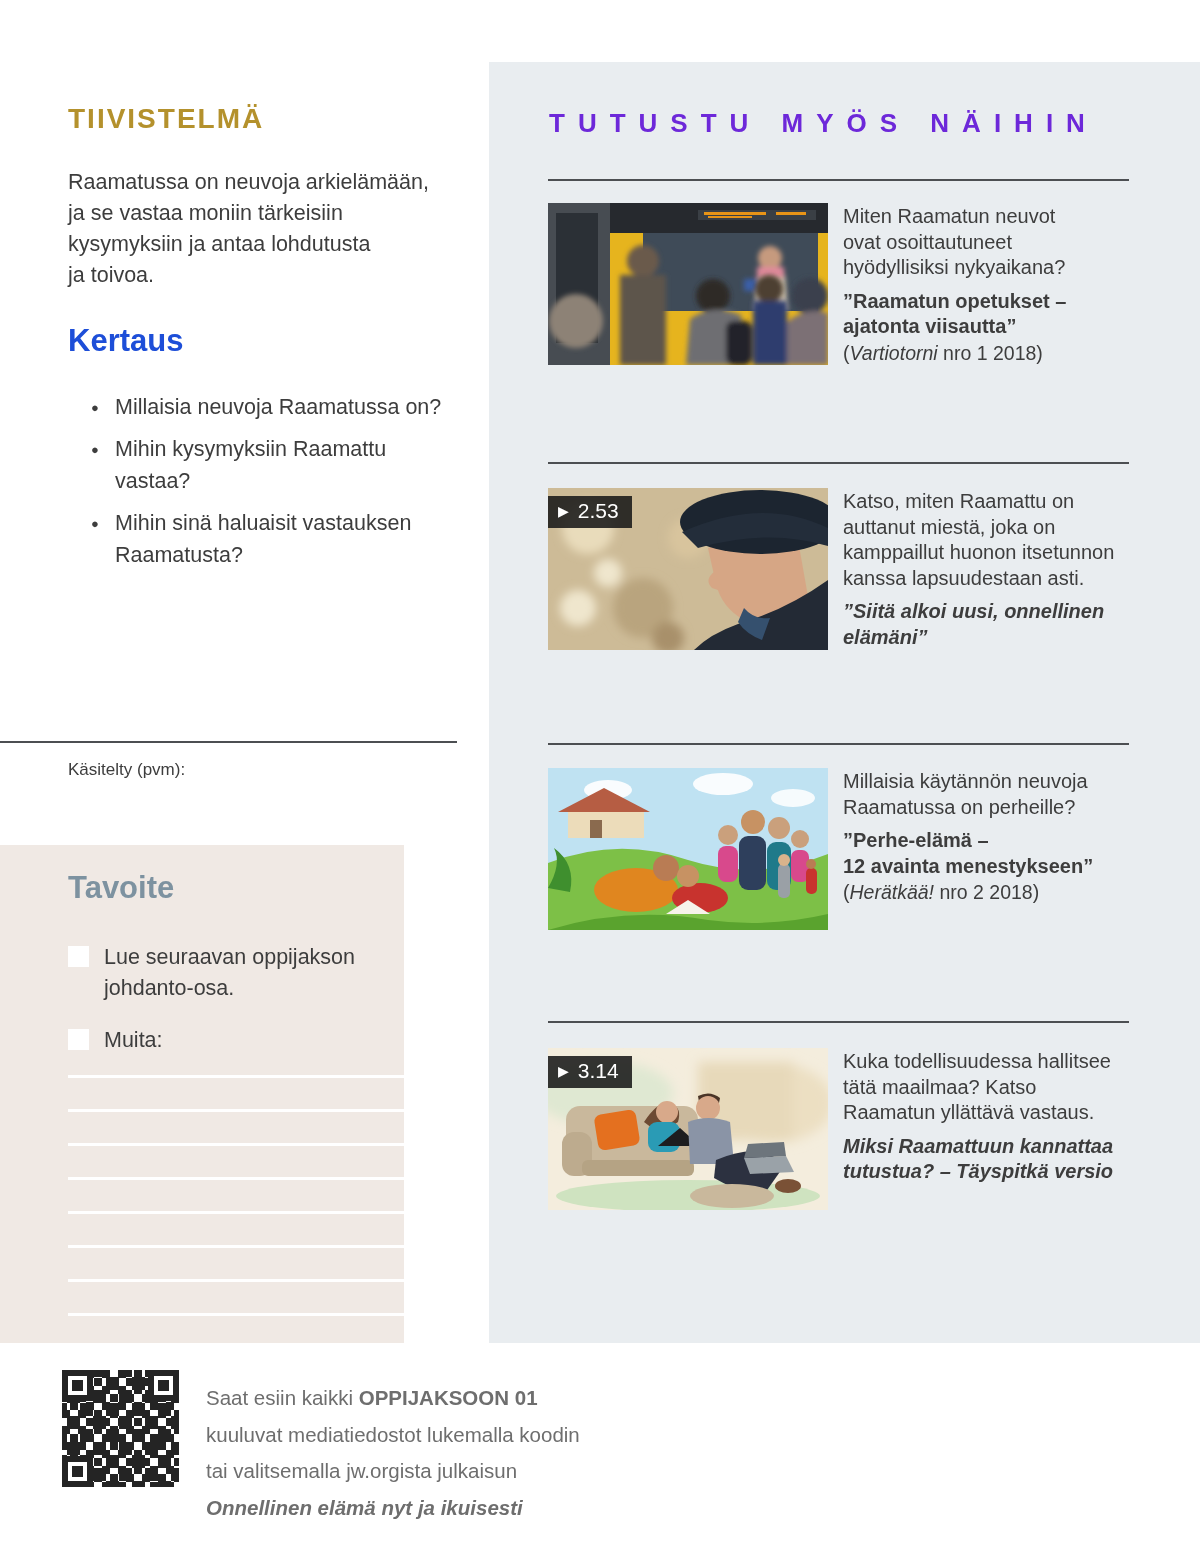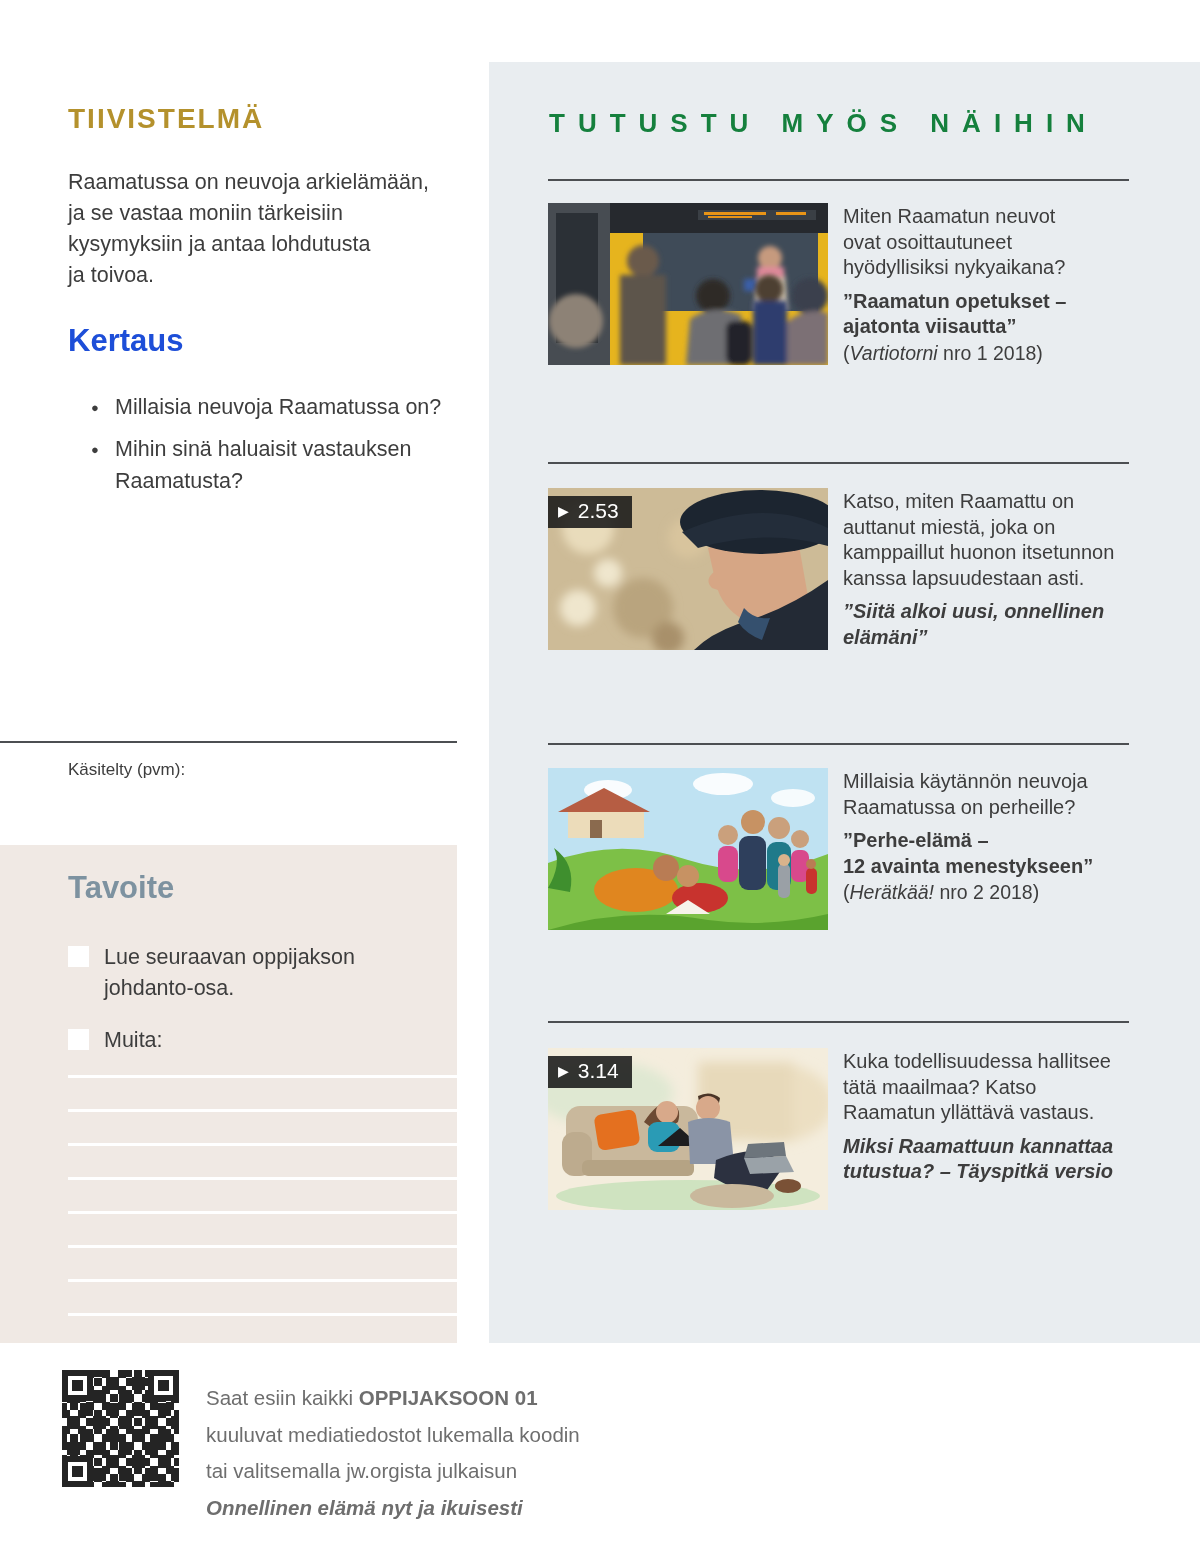--- a/index.html
+++ b/index.html
@@ -21,36 +21,36 @@
     list-style:none; width:410px; }
   .review-list li { position:relative; padding-left:47px; font-size:21.5px;
     line-height:32px; margin:0 0 10px 0; }
   .review-list li::before { content:"●"; position:absolute; left:23px; top:1px;
     font-size:13px; line-height:32px; color:#3d3d3d; }
   .rule-left { position:absolute; left:0; top:741px; width:457px; height:2px;
     background:#4c4f52; }
   .handled-label { position:absolute; left:68px; top:760px; margin:0;
     font-size:17px; }
 
-  .goal-box { position:absolute; left:0; top:845px; width:457px; height:498px;
+  .goal-box { position:absolute; left:0; top:845px; width:404px; height:498px;
     background:#f0e9e4; }
   .goal-title { position:absolute; left:68px; top:25px; margin:0;
     font-size:31px; font-weight:bold; color:#7d92a0; }
   .check-row { position:absolute; left:68px; display:flex; gap:15px; width:360px; }
   .check-row.r1 { top:97px; }
   .check-row.r2 { top:180px; }
   .checkbox { width:21px; height:21px; background:#ffffff; flex:none; margin-top:4px; }
   .check-label { font-size:21.5px; line-height:31px; }
   .write-line { position:absolute; left:68px; width:389px; height:3px; background:#ffffff; }
 
   
   .panel { position:absolute; left:489px; top:62px; width:711px; height:1281px;
     background:#e9edf0; }
   .related-title { position:absolute; left:549px; top:108px; margin:0;
-    font-size:26px; font-weight:bold; letter-spacing:13px; color:#15803d;
+    font-size:26px; font-weight:bold; letter-spacing:13px; color:#6d28d9;
     white-space:nowrap; }
   .rule { position:absolute; left:548px; width:581px; height:2px; background:#4c4f52; }
   .rule.r0 { top:179px; } .rule.r1 { top:462px; } .rule.r2 { top:743px; } .rule.r3 { top:1021px; }
 
   .thumb { position:absolute; left:548px; width:280px; height:162px; overflow:hidden;
     cursor:pointer; }
   .thumb.t1 { top:203px; } .thumb.t2 { top:488px; } .thumb.t3 { top:768px; } .thumb.t4 { top:1048px; }
   .thumb svg { display:block; width:100%; height:100%; }
   .badge { position:absolute; left:0; top:8px; background:rgba(25,25,25,.88);
     color:#ffffff; display:flex; align-items:center; gap:9px;
@@ -93,20 +93,22 @@
 
   <h1 class="summary-title">TIIVISTELMÄ</h1>
   <p class="summary-text preline">Raamatussa on neuvoja arkielämään,
 ja se vastaa moniin tärkeisiin
 kysymyksiin ja antaa lohdutusta
 ja toivoa.</p>
 
   <h2 class="review-title">Kertaus</h2>
   <ul class="review-list">
     <li class="preline">Millaisia neuvoja Raamatussa on?</li>
+    <li class="preline">Mihin kysymyksiin Raamattu
+vastaa?</li>
     <li class="preline">Mihin sinä haluaisit vastauksen
 Raamatusta?</li>
   </ul>
 
   <div class="rule-left"></div>
   <p class="handled-label">Käsitelty (pvm):</p>
 
   <div class="goal-box">
     <h2 class="goal-title">Tavoite</h2>
     <div class="check-row r1">

